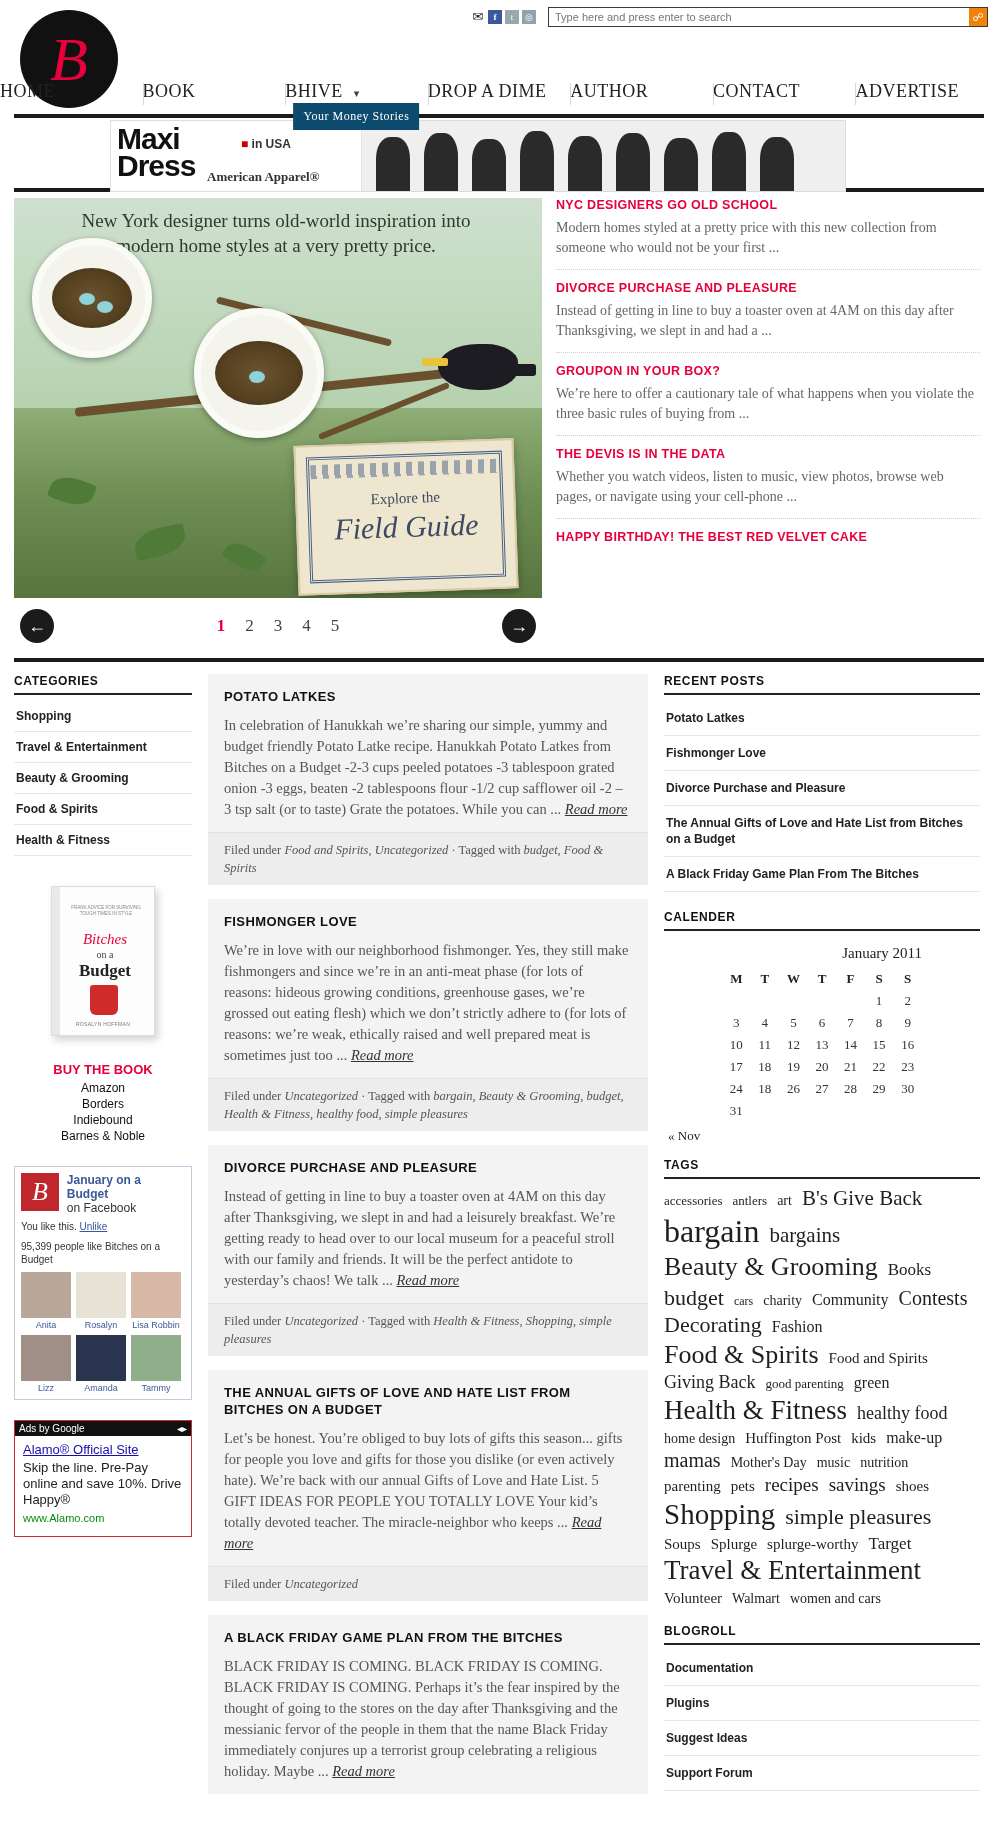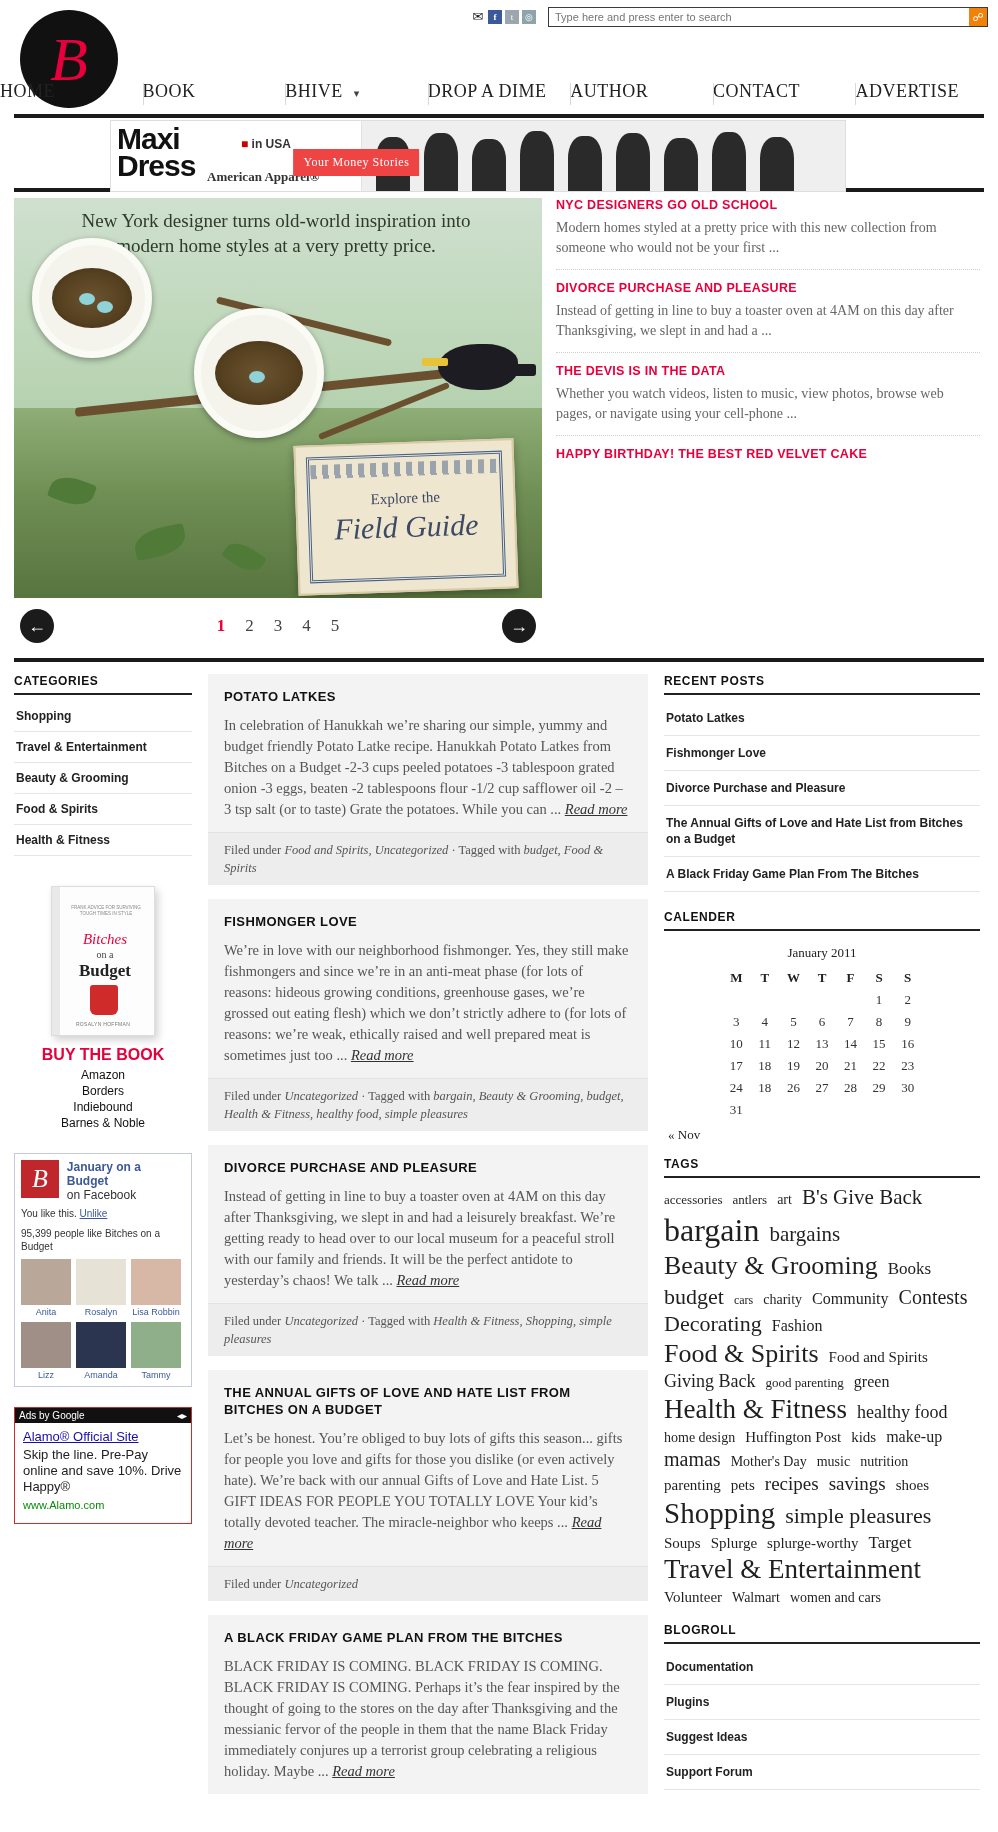--- a/index.html
+++ b/index.html
@@ -33,22 +33,22 @@
   .logo .b { position:absolute; left: 30px; top: 16px; font-family:"Liberation Serif", serif; font-size: 62px; color:#e8003c; font-style:italic; line-height: 66px; }
 
   
   .nav { height: 34px; display:flex; align-items:center; justify-content:flex-end; padding-right:0px; border-bottom: none; margin-top: 46px; }
   .nav ul { list-style:none; display:flex; margin:0; padding:0; width: 100%; }
   .nav li { flex: 1; text-align:left; font-family:"Liberation Serif", serif; font-size: 18px; color:#222; letter-spacing:0.5px; position:relative; }
   .nav li + li:before { content:""; position:absolute; left:0; top:2px; height:22px; width:1px; background:#d8d8d8; }
   .nav li.withcaret:after { content:"\25BE"; font-size: 11px; margin-left:6px; color:#444; }
   .nav .tip {
     position:absolute; left: 50%; transform: translateX(-50%); top: 22px;
-    background:#ef4444; color:#fff; font-family:"Liberation Serif", serif; font-size:12px;
-    padding: 6px 10px; white-space:nowrap; z-index: 5; margin-top: 46px;
+    background:#0c4a6e; color:#fff; font-family:"Liberation Serif", serif; font-size:12px;
+    padding: 6px 10px; white-space:nowrap; z-index: 5;
   }
 
   
   .banner-wrap { margin: 6px 14px 0 14px; border-top: 4px solid #1a1a1a; border-bottom: 4px solid #1a1a1a; background:#fff; height: 78px; position:relative; }
   .banner { position:absolute; left: 96px; top: 2px; width: 736px; height: 72px; border:1px solid #ddd; background:#fff; overflow:hidden; display:flex; }
   .banner .left { width: 250px; padding: 4px 6px; position:relative; }
   .banner .maxi { font-family:"Liberation Sans", sans-serif; font-weight:bold; font-size: 30px; line-height: 27px; letter-spacing:-1px; color:#111; }
   .banner .usa { position:absolute; left: 130px; top: 16px; font-family:"Liberation Sans", sans-serif; font-size:12px; font-weight:bold; }
   .banner .usa .flag { color:#c00; }
   .banner .aa { position:absolute; left: 96px; top: 48px; font-family:"Liberation Serif", serif; font-size:13px; font-weight:bold; }
@@ -102,21 +102,21 @@
 
   
   .book { margin-top: 30px; text-align:center; }
   .bookimg { width: 104px; height: 150px; margin: 0 auto; background: linear-gradient(90deg,#e9e9e9 0 8px,#fdfdfd 8px 100%); border:1px solid #ddd; box-shadow: 3px 4px 8px rgba(0,0,0,.18); position:relative; }
   .bookimg .bl1 { position:absolute; left:14px; right:8px; top: 18px; font-family:"Liberation Sans",sans-serif; font-size: 4.5px; color:#888; text-align:center; line-height:6px; }
   .bookimg .bl2 { position:absolute; left:10px; right:6px; top: 44px; text-align:center; font-family:"Liberation Serif",serif; font-style:italic; font-size: 15px; color:#e8003c; }
   .bookimg .bl3 { position:absolute; left:10px; right:6px; top: 62px; text-align:center; font-family:"Liberation Serif",serif; font-size: 10px; color:#444; }
   .bookimg .bl4 { position:absolute; left:10px; right:6px; top: 74px; text-align:center; font-family:"Liberation Serif",serif; font-weight:bold; font-size: 17px; color:#222; }
   .bookimg .jar { position:absolute; left: 38px; top: 98px; width: 28px; height: 30px; background:#cf2b2b; border-radius: 3px 3px 6px 6px; }
   .bookimg .bl5 { position:absolute; left:6px; right:6px; bottom: 8px; text-align:center; font-family:"Liberation Sans",sans-serif; font-size: 5px; color:#777; letter-spacing:.3px; }
-  .buy { margin-top: 10px; font-family:"Liberation Sans", sans-serif; font-size: 16px; font-weight:bold; color:#e8003c; }
+  .buy { margin-top: 26px; font-family:"Liberation Sans", sans-serif; font-size: 13px; font-weight:bold; color:#e8003c; }
   .buylist { list-style:none; margin: 3px 0 0 0; padding:0; font-family:"Liberation Sans", sans-serif; font-size: 12px; color:#111; line-height: 16px; }
 
   
   .fbbox { margin-top: 22px; border:1px solid #c3cbdc; background:#fff; padding: 6px; }
   .fbhead { display:flex; gap: 8px; align-items:flex-start; }
   .fbavatar { width: 38px; height: 38px; background:#c0272d; color:#fff; font-family:"Liberation Serif",serif; font-size: 26px; font-style:italic; text-align:center; line-height: 38px; }
   .fbname { font-family:"Liberation Sans",sans-serif; font-size: 12px; color:#3b5998; font-weight:bold; line-height: 14px; }
   .fbsub { font-family:"Liberation Sans",sans-serif; font-size: 10px; color:#333; margin-top: 6px; }
   .fbsub a { color:#3b5998; }
   .fbcount { font-family:"Liberation Sans",sans-serif; font-size: 10px; color:#333; margin: 8px 0 6px 0; line-height: 13px; }
@@ -139,21 +139,21 @@
   .post h2 { margin:0 0 10px 0; font-family:"Liberation Sans", sans-serif; font-size: 13px; letter-spacing:.4px; font-weight:bold; color:#111; line-height: 17px; }
   .post p { margin:0; font-family:"Liberation Serif", serif; font-size: 14.5px; line-height: 21px; color:#555; }
   .more { font-style:italic; color:#333; }
   .meta { border-top: 1px solid #e2e2e2; background:#ededed; padding: 8px 16px; font-family:"Liberation Serif", serif; font-size: 12.5px; color:#555; line-height: 18px; }
   .meta i { font-style:italic; }
 
   
   .rlist { list-style:none; margin:0 0 18px 0; padding:0; }
   .rlist li { font-family:"Liberation Sans", sans-serif; font-size: 12px; font-weight:bold; color:#222; padding: 9px 2px; border-bottom:1px solid #e6e6e6; line-height: 16px; }
   .cal { font-family:"Liberation Serif", serif; font-size: 13px; color:#222; margin-bottom: 14px; }
-  .cal caption { font-family:"Liberation Serif", serif; font-size: 13px; padding: 8px 0 6px 0; }
+  .cal caption { font-family:"Liberation Serif", serif; font-size: 15px; padding: 8px 0 6px 0; text-align: right; }
   .cal table { border-collapse: collapse; width: 200px; margin: 0 auto; }
   .cal th { font-weight:bold; font-size: 13px; padding: 3px 4px; text-align:center; }
   .cal td { font-size: 13px; padding: 3px 4px; text-align:center; color:#333; }
   .calnav { margin-top: 6px; font-size: 13px; padding-left: 4px; }
 
   .tags { line-height: 1.25; margin-bottom: 16px; }
   .tags span { font-family:"Liberation Serif", serif; color:#1f1f1f; margin-right: 6px; display:inline-block; }
 
   .footpad { height: 10px; }
 </style>
@@ -264,20 +264,24 @@
     </div>
 
     <div class="featlist">
       <div class="featitem">
         <h3>NYC DESIGNERS GO OLD SCHOOL</h3>
         <p>Modern homes styled at a pretty price with this new collection from someone who would not be your first ...</p>
       </div>
       <div class="featitem">
         <h3>DIVORCE PURCHASE AND PLEASURE</h3>
         <p>Instead of getting in line to buy a toaster oven at 4AM on this day after Thanksgiving, we slept in and had a ...</p>
+      </div>
+      <div class="featitem">
+        <h3>GROUPON IN YOUR BOX?</h3>
+        <p>We’re here to offer a cautionary tale of what happens when you violate the three basic rules of buying from ...</p>
       </div>
       <div class="featitem">
         <h3>THE DEVIS IS IN THE DATA</h3>
         <p>Whether you watch videos, listen to music, view photos, browse web pages, or navigate using your cell-phone ...</p>
       </div>
       <div class="featitem">
         <h3>HAPPY BIRTHDAY! THE BEST RED VELVET CAKE</h3>
       </div>
     </div>
   </div>

